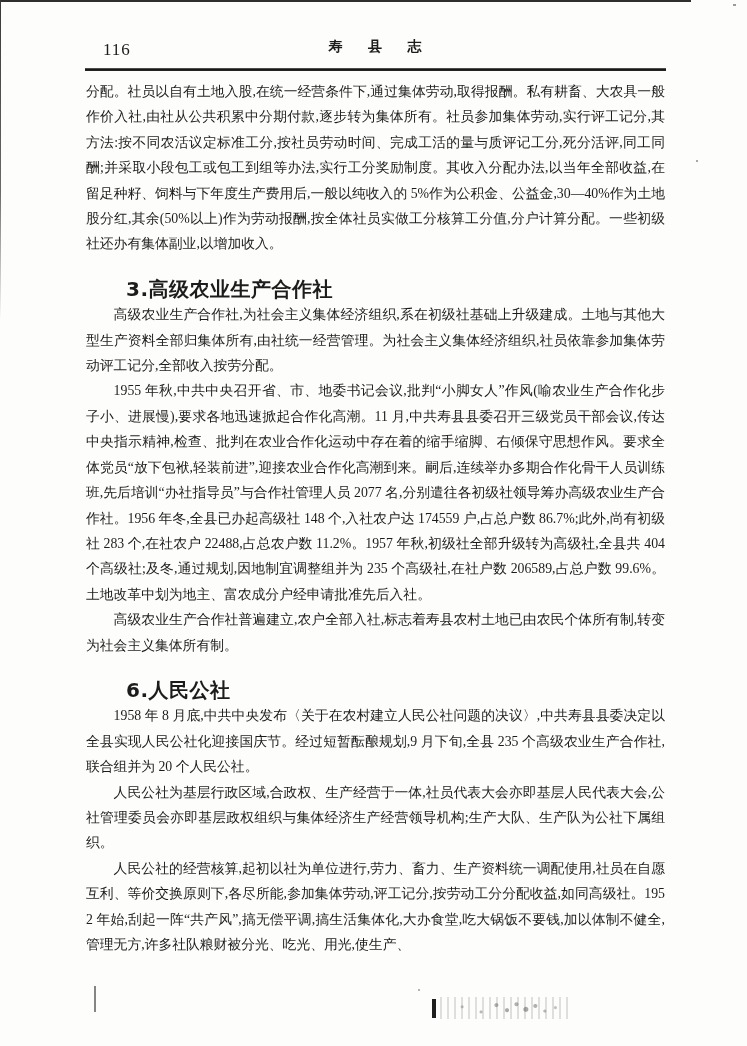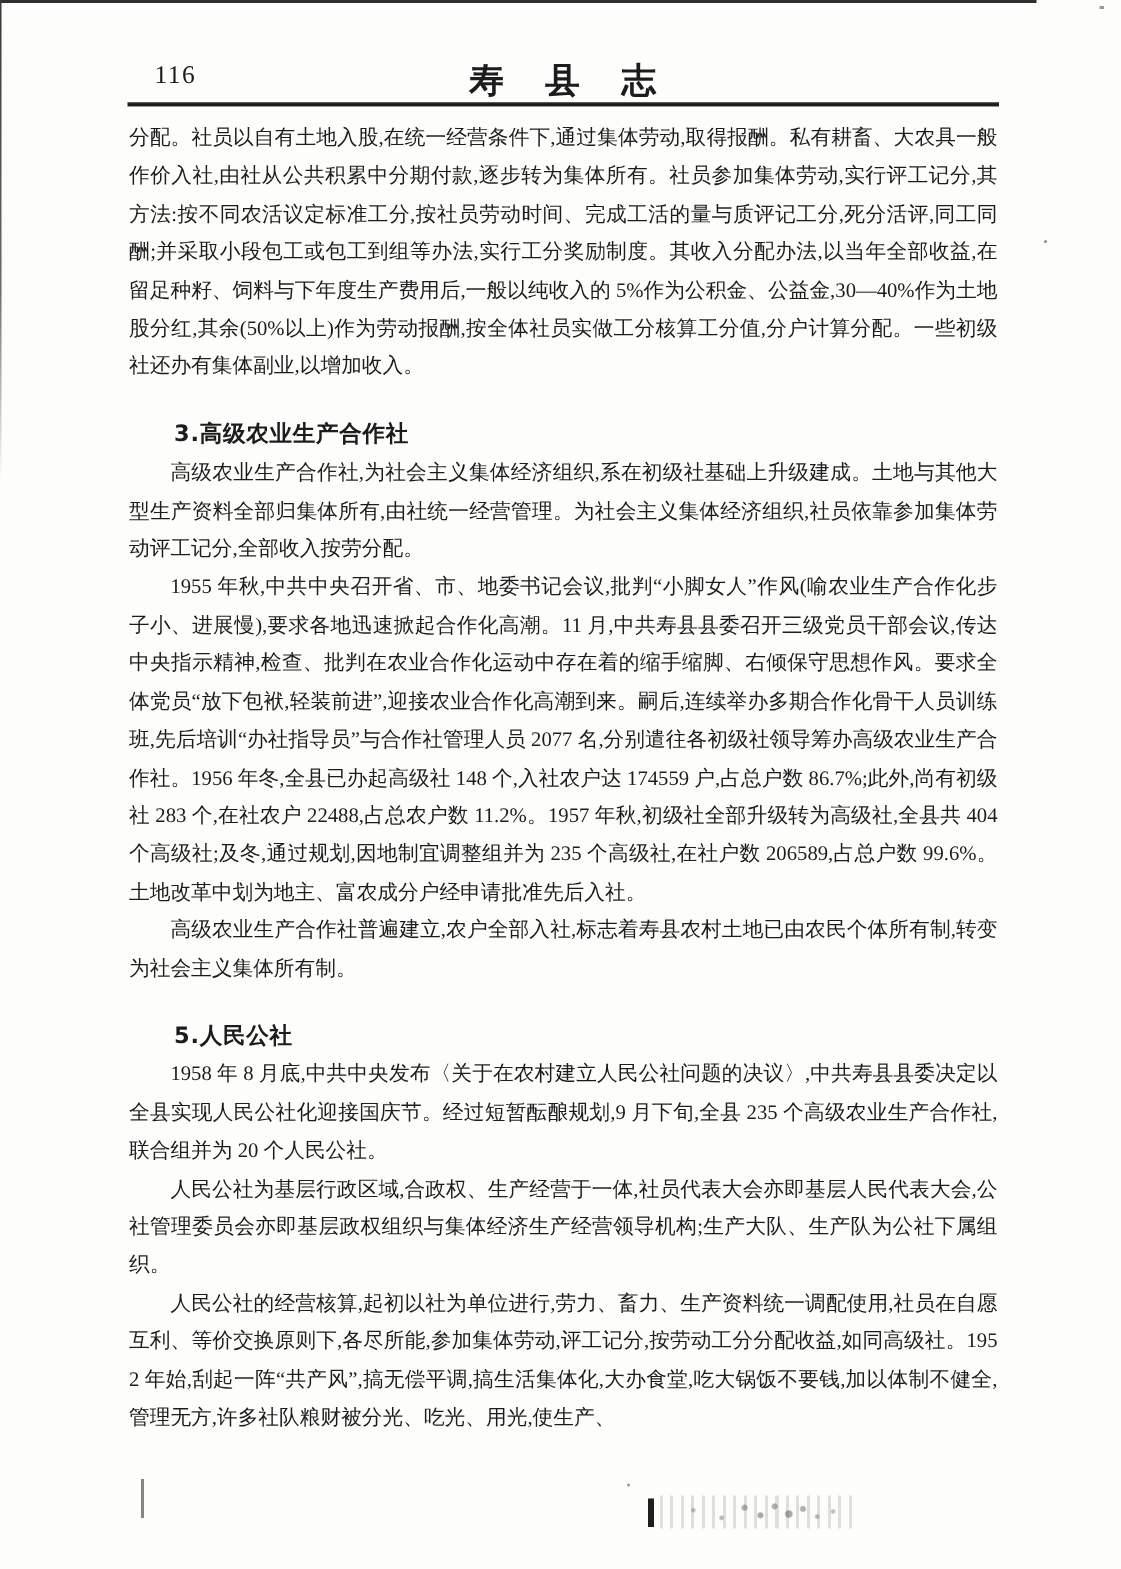--- a/index.html
+++ b/index.html
@@ -19,39 +19,39 @@
                background: linear-gradient(180deg, #383838 0%, #6a6a6a 60%, rgba(255,255,255,0) 100%); }
 
   
   .header { position: absolute; top: 38px; left: 85px; width: 580px; height: 26px; }
   .page-num {
     position: absolute; left: 18px; top: 2px;
     font-size: 17px; letter-spacing: 1px; font-weight: 500;
   }
   .book-title {
     position: absolute; left: 0; right: 0; top: 0; text-align: center;
-    font-size: 23px; font-weight: bold; letter-spacing: 11px; text-indent: 11px;
+    font-size: 14px; font-weight: bold; letter-spacing: 11px; text-indent: 11px;
   }
   .header-rule {
     position: absolute; top: 68px; left: 85px; width: 581px; height: 3px;
     background: linear-gradient(180deg, #777 0%, #141414 40%, #2b2b2b 100%);
   }
 
   
   .body-text {
     position: absolute; top: 79px; left: 86px; width: 579px;
     font-size: 13.8px; line-height: 25.4px;
     text-align: justify; text-justify: inter-ideograph;
     word-break: break-all;
   }
   .body-text p { margin: 0; font-family: Liberation Serif, serif; }
   .body-text p.indent { text-indent: 2em; }
   .section-heading {
     font-family: "DejaVu Sans", "Liberation Sans", sans-serif;
-    font-size: 15px; font-weight: bold; line-height: 25.4px;
+    font-size: 20px; font-weight: bold; line-height: 25.4px;
     margin: 20px 0 0 0; text-indent: 2em; letter-spacing: 0.5px;
   }
 
   
   .artifact { position: absolute; }
   .tick-left { left: 94px; top: 986px; width: 2px; height: 26px; background: #5c5c5c; opacity: .75; }
   .bar-bottom { left: 432px; top: 999px; width: 4px; height: 19px; background: #1e1e1e; }
   .smudge {
     left: 448px; top: 1000px; width: 118px; height: 17px; opacity: .45;
     background:
@@ -86,21 +86,21 @@
   <div class="header-rule"></div>
 
   <div class="body-text">
     <p>分配。社员以自有土地入股,在统一经营条件下,通过集体劳动,取得报酬。私有耕畜、大农具一般作价入社,由社从公共积累中分期付款,逐步转为集体所有。社员参加集体劳动,实行评工记分,其方法:按不同农活议定标准工分,按社员劳动时间、完成工活的量与质评记工分,死分活评,同工同酬;并采取小段包工或包工到组等办法,实行工分奖励制度。其收入分配办法,以当年全部收益,在留足种籽、饲料与下年度生产费用后,一般以纯收入的 5%作为公积金、公益金,30—40%作为土地股分红,其余(50%以上)作为劳动报酬,按全体社员实做工分核算工分值,分户计算分配。一些初级社还办有集体副业,以增加收入。</p>
 
     <h3 class="section-heading">3.高级农业生产合作社</h3>
     <p class="indent">高级农业生产合作社,为社会主义集体经济组织,系在初级社基础上升级建成。土地与其他大型生产资料全部归集体所有,由社统一经营管理。为社会主义集体经济组织,社员依靠参加集体劳动评工记分,全部收入按劳分配。</p>
     <p class="indent">1955 年秋,中共中央召开省、市、地委书记会议,批判“小脚女人”作风(喻农业生产合作化步子小、进展慢),要求各地迅速掀起合作化高潮。11 月,中共寿县县委召开三级党员干部会议,传达中央指示精神,检查、批判在农业合作化运动中存在着的缩手缩脚、右倾保守思想作风。要求全体党员“放下包袱,轻装前进”,迎接农业合作化高潮到来。嗣后,连续举办多期合作化骨干人员训练班,先后培训“办社指导员”与合作社管理人员 2077 名,分别遣往各初级社领导筹办高级农业生产合作社。1956 年冬,全县已办起高级社 148 个,入社农户达 174559 户,占总户数 86.7%;此外,尚有初级社 283 个,在社农户 22488,占总农户数 11.2%。1957 年秋,初级社全部升级转为高级社,全县共 404 个高级社;及冬,通过规划,因地制宜调整组并为 235 个高级社,在社户数 206589,占总户数 99.6%。土地改革中划为地主、富农成分户经申请批准先后入社。</p>
     <p class="indent">高级农业生产合作社普遍建立,农户全部入社,标志着寿县农村土地已由农民个体所有制,转变为社会主义集体所有制。</p>
 
-    <h3 class="section-heading">5.人民公社</h3>
+    <h3 class="section-heading">6.人民公社</h3>
     <p class="indent">1958 年 8 月底,中共中央发布〈关于在农村建立人民公社问题的决议〉,中共寿县县委决定以全县实现人民公社化迎接国庆节。经过短暂酝酿规划,9 月下旬,全县 235 个高级农业生产合作社,联合组并为 20 个人民公社。</p>
     <p class="indent">人民公社为基层行政区域,合政权、生产经营于一体,社员代表大会亦即基层人民代表大会,公社管理委员会亦即基层政权组织与集体经济生产经营领导机构;生产大队、生产队为公社下属组织。</p>
     <p class="indent">人民公社的经营核算,起初以社为单位进行,劳力、畜力、生产资料统一调配使用,社员在自愿互利、等价交换原则下,各尽所能,参加集体劳动,评工记分,按劳动工分分配收益,如同高级社。1952 年始,刮起一阵“共产风”,搞无偿平调,搞生活集体化,大办食堂,吃大锅饭不要钱,加以体制不健全,管理无方,许多社队粮财被分光、吃光、用光,使生产、</p>
   </div>
 
   <div class="artifact tick-left"></div>
   <div class="artifact bar-bottom"></div>
   <div class="artifact smudge-faint"></div>
   <div class="artifact smudge"></div>
   <div class="artifact speck-1"></div>

